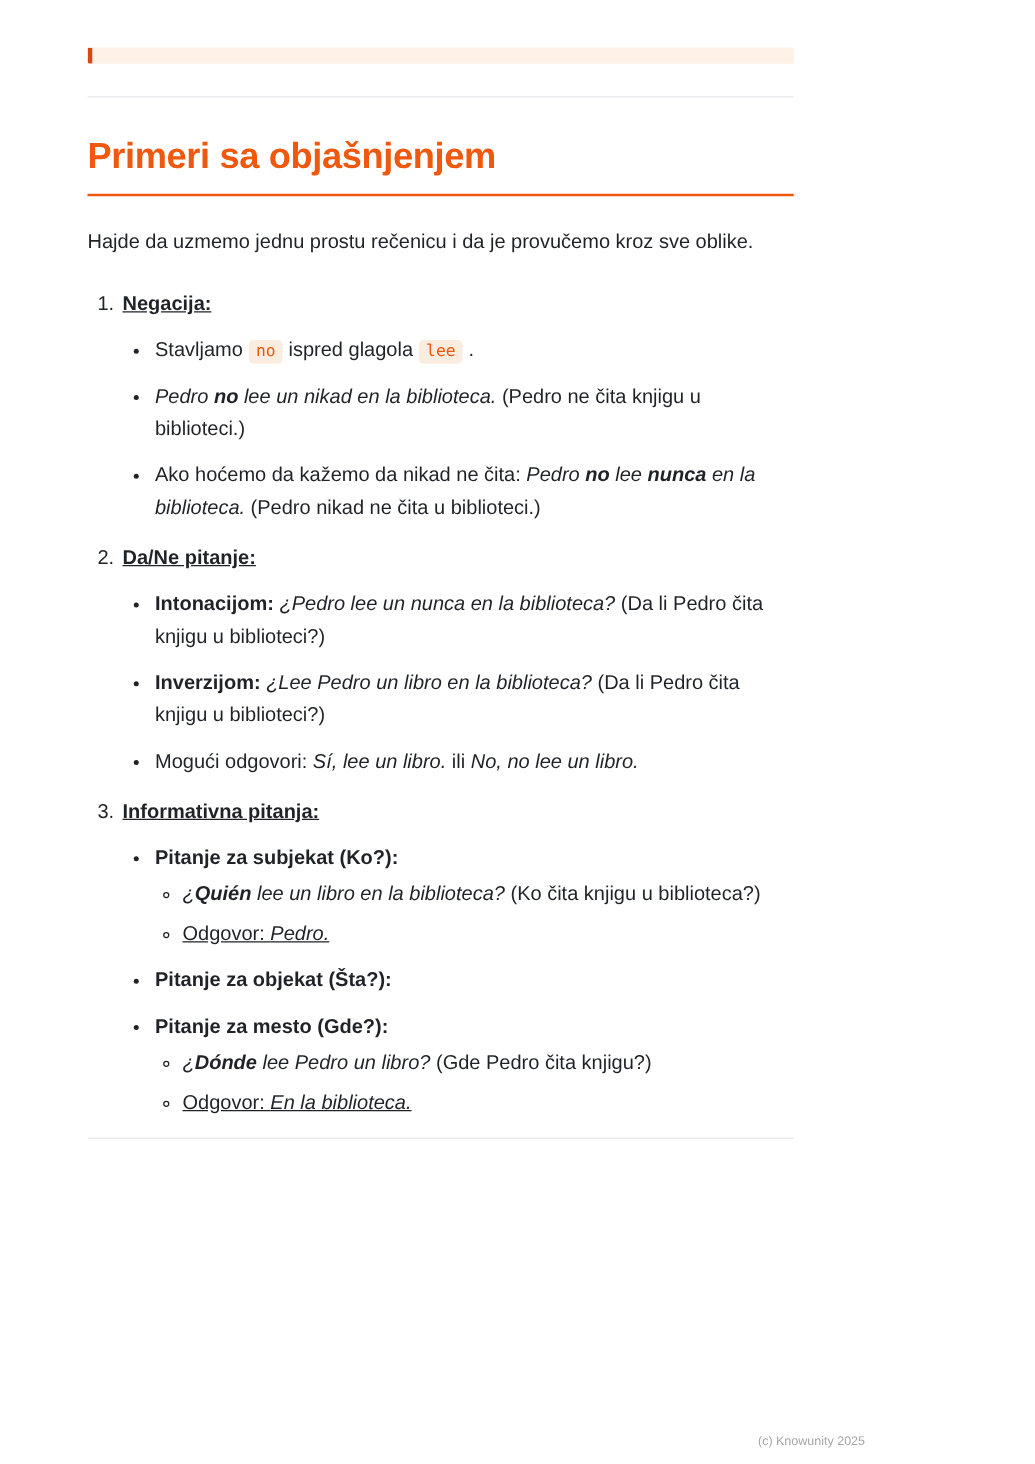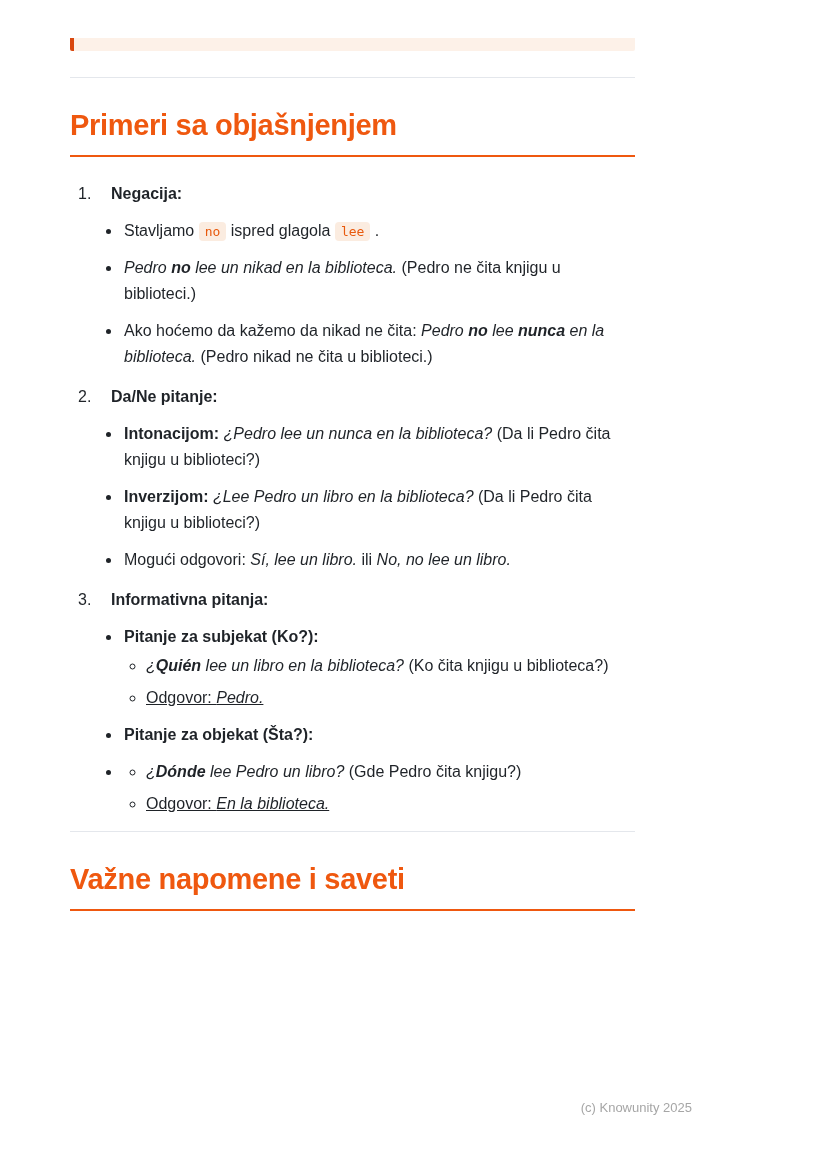--- a/index.html
+++ b/index.html
@@ -23,46 +23,47 @@
   .divider{border:none;border-top:1px solid var(--rule);height:0;}
   .divider-top{margin-top:26px;}
   .divider-bottom{margin-top:14px;}
   .sec-heading{margin-top:30px;font-size:29px;line-height:1.2;font-weight:700;color:var(--accent);letter-spacing:-0.3px;padding-bottom:12px;border-bottom:2px solid var(--accent);}
   .p-intro{margin-top:24px;}
   .p-base{margin-top:14px;text-align:justify;}
   ol.main-list{margin-top:24px;list-style:none;padding-left:8px;}
   ol.main-list>li{margin-bottom:14px;}
   .li-head{display:flex;}
   .li-num{flex:0 0 18px;}
-  .li-title{margin-left:15px;}
+  .li-title{margin-left:2px;text-decoration:underline;}
   ul.b1{margin-left:24px;padding-left:20px;list-style:disc;margin-top:11px;}
   ul.b1>li{margin-bottom:11px;padding-left:2px;}
   ul.b1>li:last-child{margin-bottom:0;}
   ul.b2{padding-left:22px;list-style:circle;margin-top:3px;}
   ul.b2>li{margin-bottom:6px;}
   ul.b2>li:last-child{margin-bottom:0;text-decoration:underline;}
   .s-b{font-weight:700;}
   .s-i{font-style:italic;}
   .s-bi{font-weight:700;font-style:italic;}
   .s-c{font-family:"DejaVu Sans Mono","Liberation Mono",monospace;font-size:13px;color:var(--code-fg);background:var(--code-bg);padding:2px 6px;border-radius:4px;white-space:nowrap;}
-  .footer{position:absolute;top:1100px;right:52px;font-size:13px;color:var(--muted);z-index:2;}
+  .footer{position:absolute;top:1148px;right:52px;font-size:10px;color:var(--muted);z-index:2;}
 </style>
 </head>
 <body>
 
 <div class="page">
   <div class="edge-line"></div>
 
   <div class="content">
     <div class="callout-tail"></div>
 
     <hr class="divider divider-top">
 
     <h1 class="sec-heading">Primeri sa objašnjenjem</h1>
 
+    <p class="p-intro"><span class="s-n">Hajde da uzmemo jednu prostu rečenicu i da je provučemo kroz sve oblike.</span></p>
 
 
     <ol class="main-list">
 
       <li>
         <div class="li-head">
           <span class="li-num">1.</span>
           <div class="li-title"><span class="s-b">Negacija:</span></div>
         </div>
         <ul class="b1">
@@ -94,29 +95,29 @@
             <div class="sub-head"><span class="s-b">Pitanje za subjekat (Ko?):</span></div>
             <ul class="b2">
               <li><span class="s-i">¿</span><span class="s-bi">Quién</span><span class="s-i"> lee un libro en la biblioteca?</span><span class="s-n"> (Ko čita knjigu u biblioteca?)</span></li>
               <li><span class="s-n">Odgovor: </span><span class="s-i">Pedro.</span></li>
             </ul>
           </li>
           <li>
             <div class="sub-head"><span class="s-b">Pitanje za objekat (Šta?):</span></div>
           </li>
           <li>
+            <div class="sub-head"><span class="s-b">Pitanje za mesto (Gde?):</span></div>
             <ul class="b2">
               <li><span class="s-i">¿</span><span class="s-bi">Dónde</span><span class="s-i"> lee Pedro un libro?</span><span class="s-n"> (Gde Pedro čita knjigu?)</span></li>
               <li><span class="s-n">Odgovor: </span><span class="s-i">En la biblioteca.</span></li>
             </ul>
           </li>
         </ul>
       </li>
 
     </ol>
 
     <hr class="divider divider-bottom">
 
-    <h1 class="sec-heading">Važne napomene i saveti</h1>
   </div>
 
   <div class="footer">(c) Knowunity 2025</div>
 </div>
 
 </body></html>

